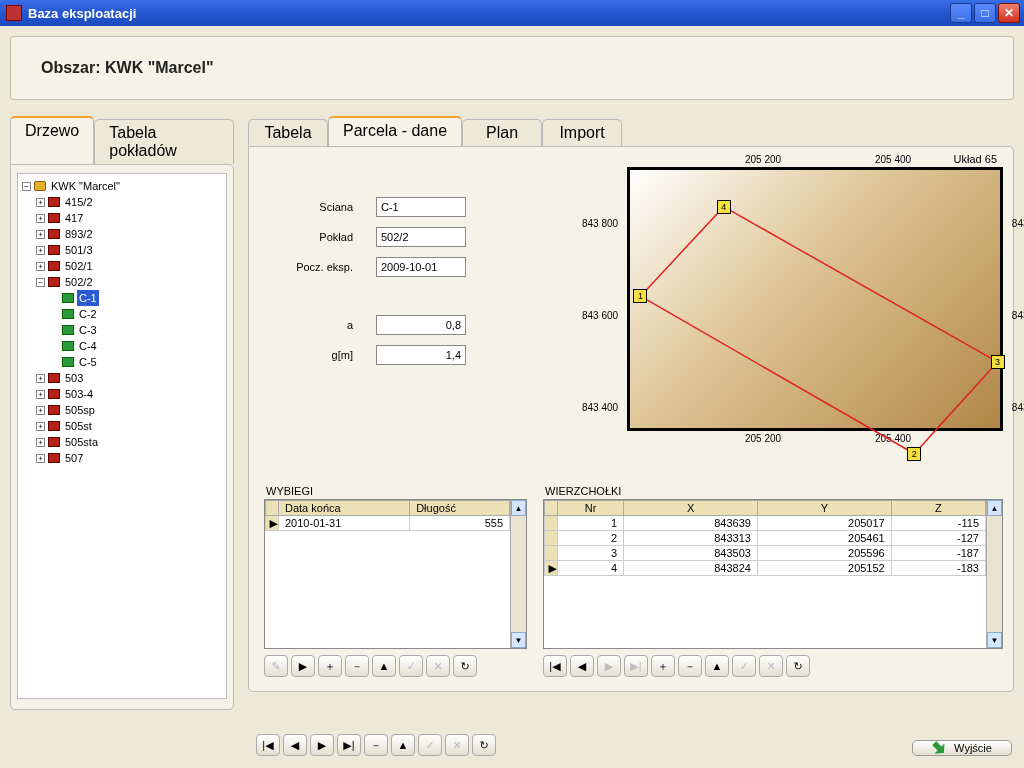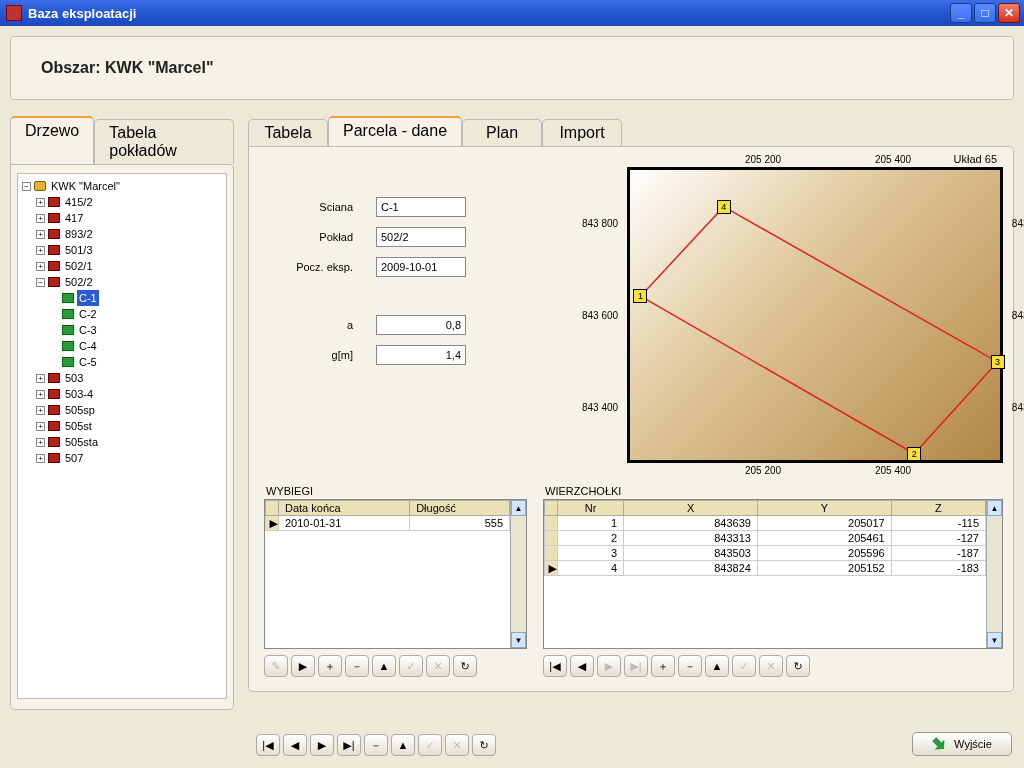--- a/index.html
+++ b/index.html
@@ -111,21 +111,21 @@
   .formrow input {
     width: 90px; height: 20px; border:1px solid #888;
     background:#fff; font: inherit; text-align:center; padding:0 4px;
   }
   .formrow input.right { text-align:right; }
   .plot-wrap {
     position:absolute; top:6px; right:10px; width:376px;
   }
   .plot-title { text-align:right; font-size:11px; margin:0 6px 2px 0; }
   .plot {
-    width: 376px; height: 296px;
+    width: 376px; height: 264px;
     background: linear-gradient(135deg, #fff 0%, #e0c89a 40%, #b18646 100%);
     border: 3px solid #000;
     position: relative;
   }
   .plot .axlabel { position:absolute; font-size:10px; }
   .plot svg { position:absolute; left:0; top:0; }
   .plot .vertex {
     position:absolute; width:14px; height:14px;
     background:#f5e040; border:1px solid #000;
     font-size:9px; text-align:center; line-height:12px;
@@ -155,21 +155,21 @@
     width:24px; height:22px; border:1px solid #aaa; border-radius:4px;
     background: linear-gradient(#fff,#e3e0d0);
     display:flex; align-items:center; justify-content:center; font-size:11px;
   }
   .navbtns .nb.dis { color:#bbb; }
   .bottombar {
     position:absolute; left:256px; bottom:12px; display:flex; align-items:center; gap:12px;
   }
   .exitbtn {
     position:absolute; right:12px; bottom:12px;
-    width:100px; height:24px; border:1px solid #999; border-radius:5px;
+    width:100px; height:16px; border:1px solid #999; border-radius:5px;
     background: linear-gradient(#fff,#e3e0d0);
     display:flex; align-items:center; justify-content:center; gap:8px;
   }
   .exitbtn .ic { width:14px; height:14px; background:#2a9a3a; clip-path: polygon(30% 0,70% 0,70% 55%,100% 55%,50% 100%,0 55%,30% 55%); transform:rotate(-45deg);}
   .lower-cols {
     position:absolute; top:336px; left:8px; right:10px;
     display:flex; gap:16px;
   }
   .lc-left { width:270px;padding-left:7px; }
   .lc-right { flex:1; }

